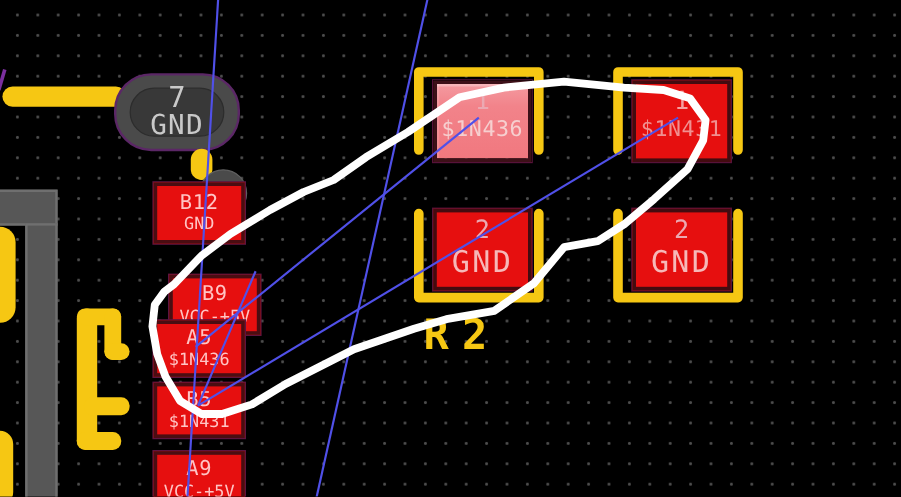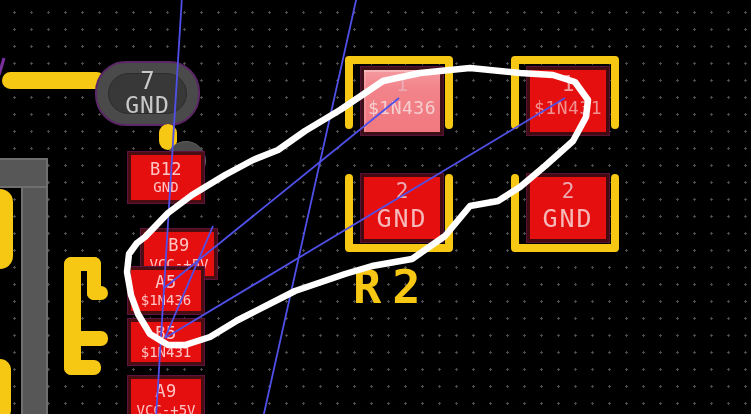--- a/index.html
+++ b/index.html
@@ -30,21 +30,21 @@
   .rpad .net{font-size:18px;letter-spacing:.5px;color:#f6cfcf;margin-top:1px;}
   .rpad .net.gnd{font-size:25px;letter-spacing:2px;color:#f6b8b8;}
   
   .ovalpad{position:absolute;left:95px;top:61px;width:101px;height:61px;border-radius:31px;
         background:#4a4a4a;border:2px solid #5b2766;display:flex;flex-direction:column;
         align-items:center;justify-content:center;}
   .ovalpad .inner{position:absolute;left:11px;top:10px;right:11px;bottom:10px;
         border-radius:21px;background:#383838;border:1px solid #2c2c2c;}
   .ovalpad .t1{position:relative;z-index:1;color:#c9c9c9;font-size:24px;line-height:1;}
   .ovalpad .t2{position:relative;z-index:1;color:#c9c9c9;font-size:23px;line-height:1.05;letter-spacing:1px;}
-  .refdes{position:absolute;color:#f6c713;font-weight:bold;font-size:47px;letter-spacing:11px;line-height:1;}
+  .refdes{position:absolute;color:#f6c713;font-weight:bold;font-size:35px;letter-spacing:11px;line-height:1;}
   svg.overlay{position:absolute;left:0;top:0;pointer-events:none;}
 </style>
 </head>
 <body>
 
 <div class="canvas">
 
   <div class="trace" style="left:2px;top:72px;width:103px;height:17px;border-radius:9px;"></div>
   <div class="graybar" style="left:-4px;top:158px;width:52px;height:30px;"></div>
   <div class="graybar" style="left:21px;top:186px;width:27px;height:234px;"></div>

